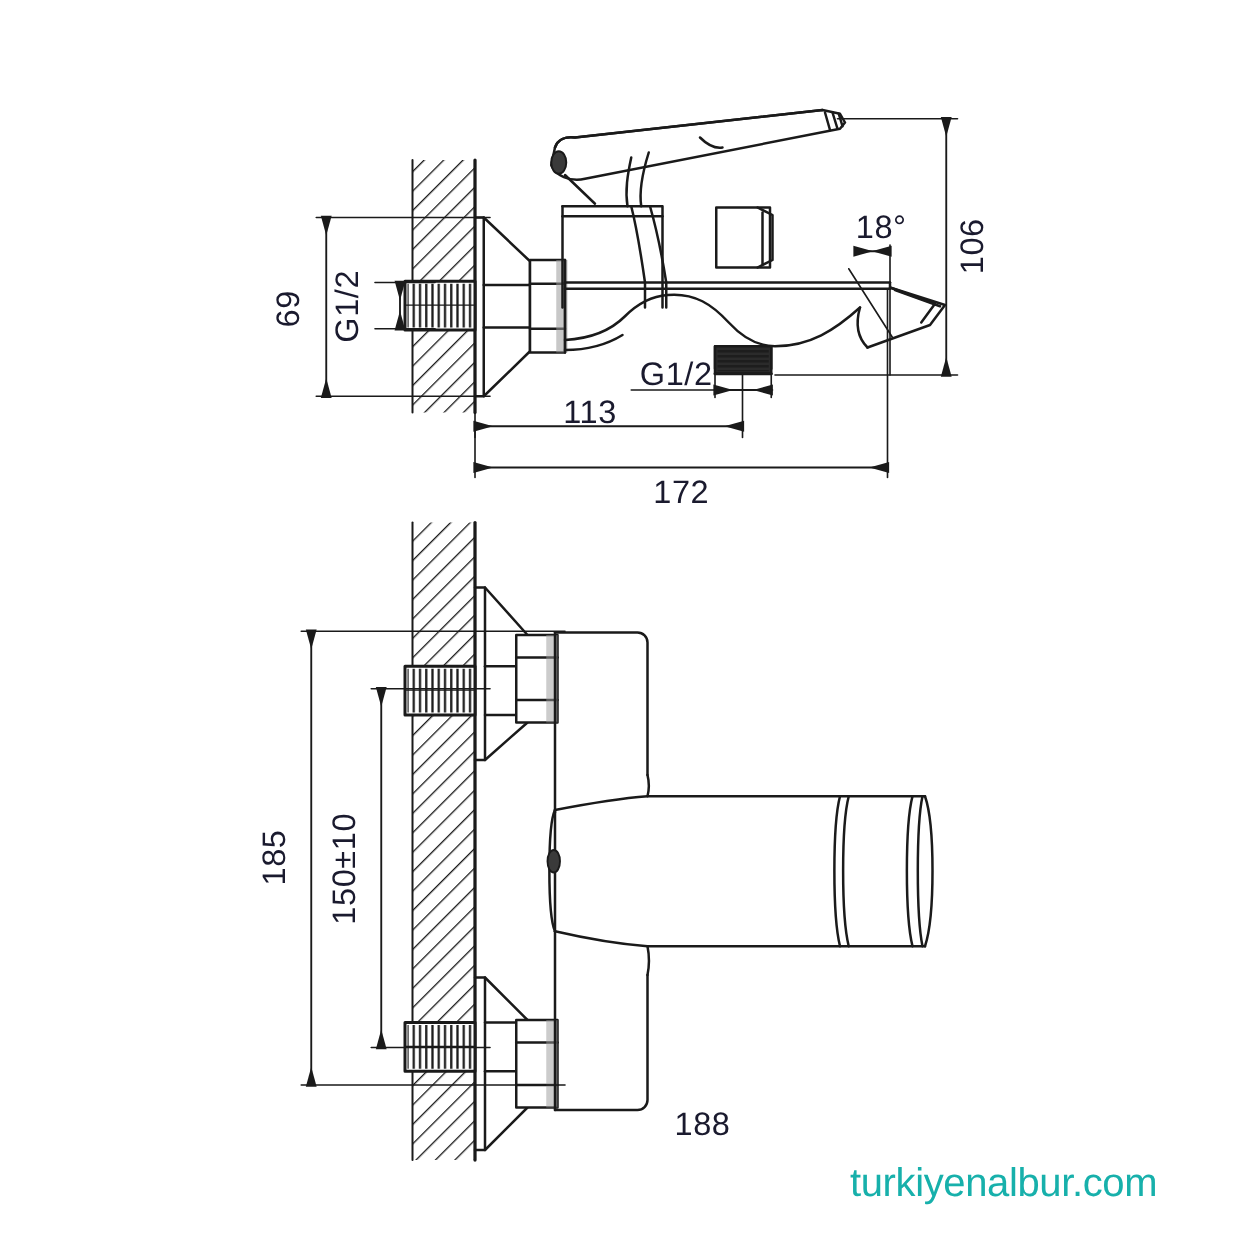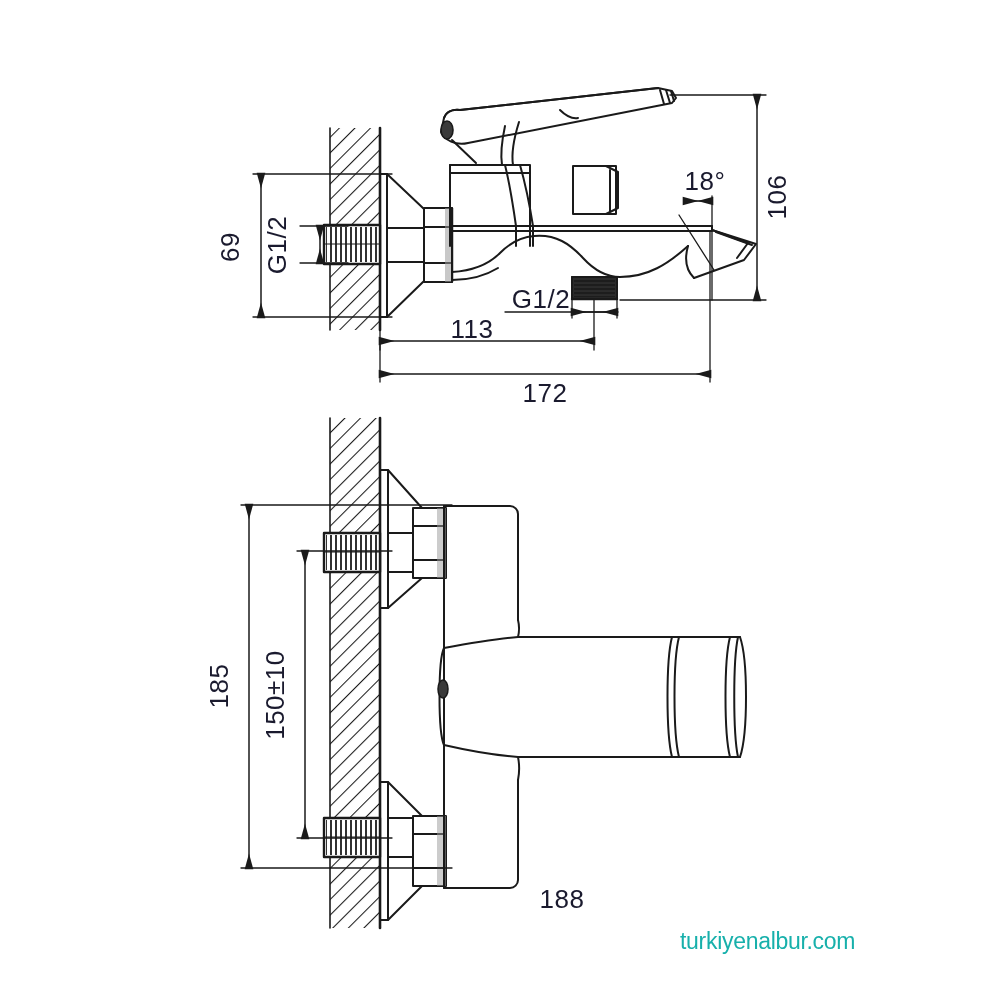--- a/index.html
+++ b/index.html
@@ -18,21 +18,21 @@
   .dimtext{
     font-family:"Liberation Sans", sans-serif;
     font-size:26px;
     fill:#1a1a2e;
     letter-spacing:0.5px;
   }
   .watermark{
     position:absolute;
     left:680px;top:928px;
     font-family:"Liberation Sans", sans-serif;
-    font-size:23px;
+    font-size:32px;
     color:#17b0ab;
     letter-spacing:-0.3px;
     white-space:nowrap;
     user-select:none;
   }
 </style>
 </head>
 <body>
 
 <div id="sheet">

